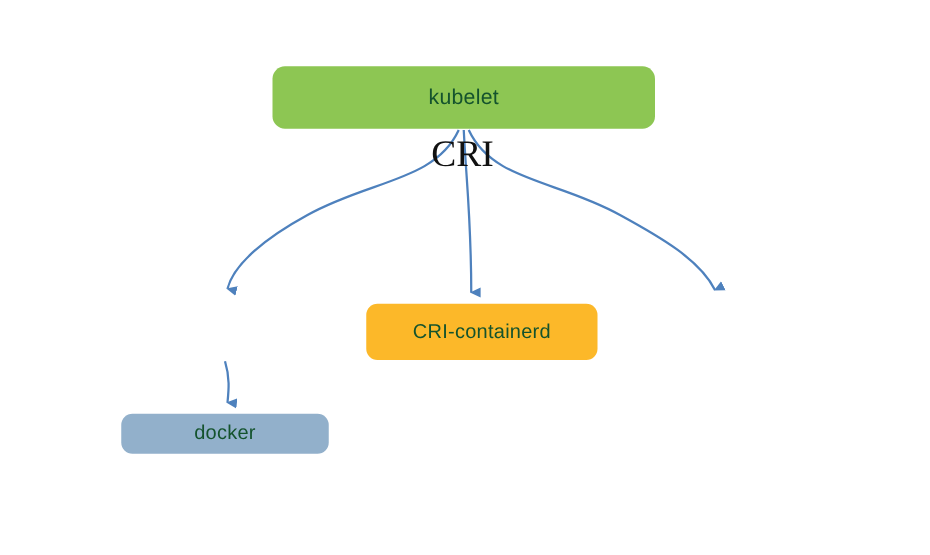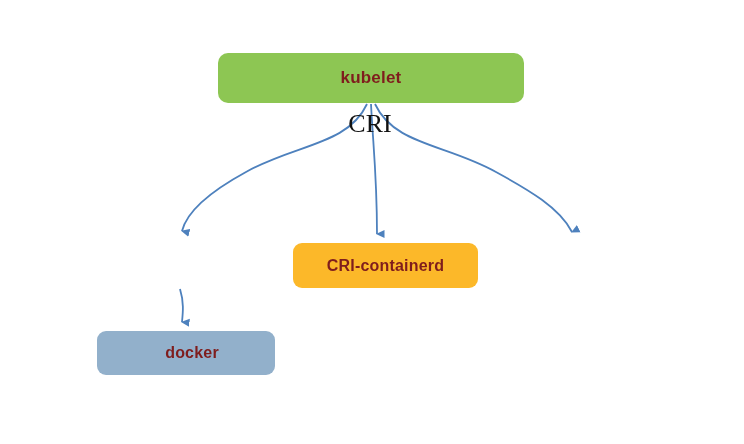--- a/index.html
+++ b/index.html
@@ -22,22 +22,22 @@
     width: 744px;
     height: 444px;
     pointer-events: none;
   }
   .node {
     position: absolute;
     display: flex;
     align-items: center;
     justify-content: center;
     border-radius: 10px;
-    font-weight: bold;
-    color: #7f1d1d;
+    font-weight: normal;
+    color: #14532d;
     font-size: 16px;
     letter-spacing: 0.2px;
     text-align: center;
   }
   .node-kubelet {
     left: 218px; top: 53px; width: 306px; height: 50px;
     background: #8DC653;
     font-size: 17px;
   }
   .node-dockershim {
@@ -49,31 +49,30 @@
     left: 293px; top: 243px; width: 185px; height: 45px;
     background: #FCB829;
     border-radius: 9px;
   }
   .node-cri-o {
     left: 492px; top: 242px; width: 168px; height: 46px;
     background: #FCB829;
     border-radius: 9px;
   }
   .node-docker {
-    left: 97px; top: 331px; width: 166px; height: 44px;
+    left: 97px; top: 331px; width: 166px; height: 32px;
     background: #92B0CB;
     border-radius: 9px;
-    padding-left: 12px;
   }
   .cri-label {
     position: absolute;
     left: 320px; top: 106px; width: 100px;
     text-align: center;
     font-family: "Liberation Serif", "DejaVu Serif", serif;
-    font-size: 26px;
+    font-size: 30px;
     color: #111111;
     line-height: 36px;
   }
 </style>
 </head>
 <body>
 
 <div class="canvas">
 
   <svg class="edges-layer" width="744" height="444" viewBox="0 0 744 444" xmlns="http://www.w3.org/2000/svg">

